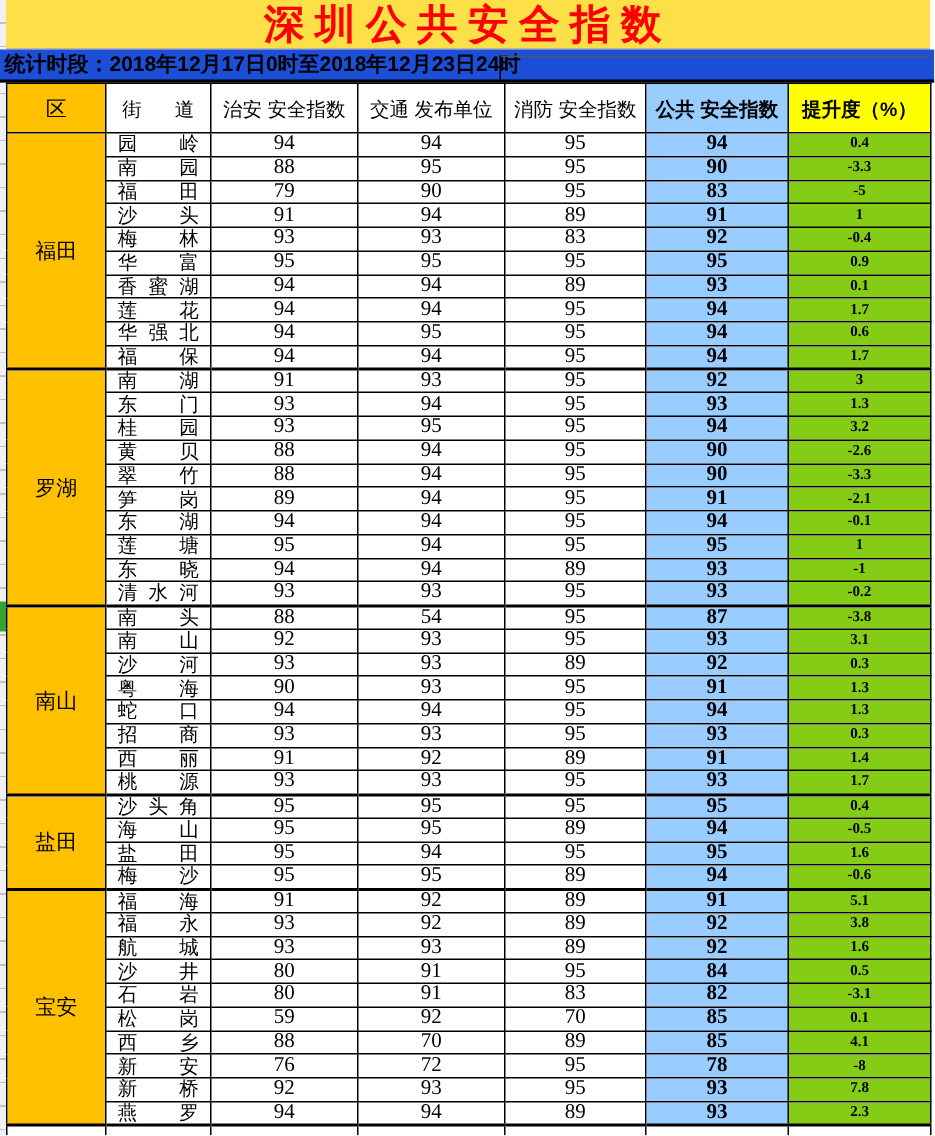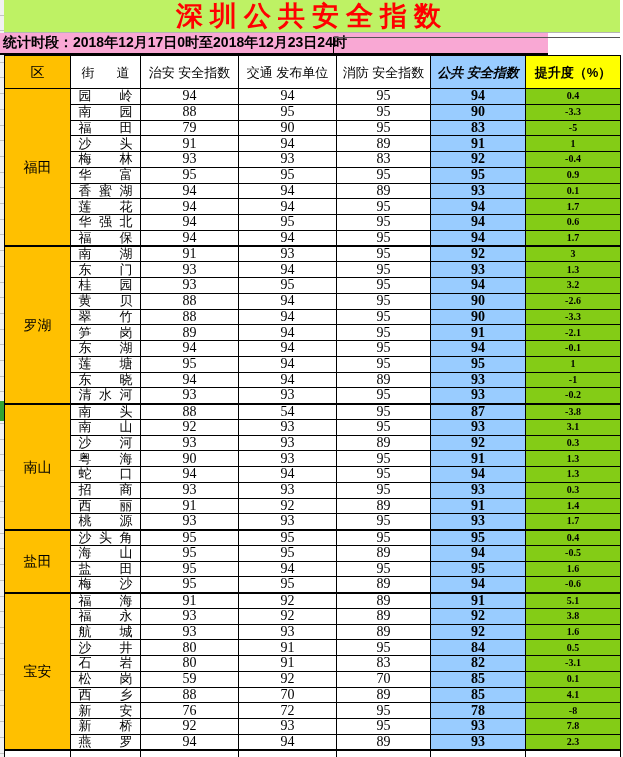--- a/index.html
+++ b/index.html
@@ -12,31 +12,31 @@
     position:absolute; left:0; top:0; width:4px; height:757px;
     background:repeating-linear-gradient(to bottom,#f1f1f1 0 14.7px,#c3c3c3 14.7px 15.7px);
   }
   .right-strip { position:absolute; right:0; top:0; width:3px; height:757px; background:#fff; }
   .green-mark { position:absolute; left:0; top:401px; width:4px; height:20px; background:#33a333; }
 
   
   .title-row {
     position:absolute; left:4px; top:0; width:616px; height:33px;
     display:flex; align-items:center; justify-content:center;
-    border-bottom:1px solid #b5b5b5; box-sizing:border-box; background:#bef264;
+    border-bottom:1px solid #b5b5b5; box-sizing:border-box; background:#fde047;
   }
   .title {
     color:#ff0000; font-weight:bold; font-size:27px; letter-spacing:7px;
     font-family:"Liberation Serif", serif; white-space:nowrap;
   }
 
   
   .info-bar {
-    position:absolute; left:0; top:33px; width:548px; height:22px;
-    background:#f9a8d4; box-sizing:border-box; border-bottom:2px solid #000;
+    position:absolute; left:0; top:33px; width:623px; height:22px;
+    background:#1d4ed8; box-sizing:border-box; border-bottom:2px solid #000;
     display:flex; justify-content:space-between; align-items:center;
     font-weight:bold; font-size:14px;
   }
   .info-period { padding-left:3px; white-space:nowrap; }
   .info-publisher { padding-right:4px; white-space:nowrap; }
   .pub-divider-v { position:absolute; left:333px; top:37px; width:1px; height:18px; background:#000; }
   .pub-divider-h { position:absolute; left:333px; top:37px; width:287px; height:1px; background:#555; }
 
   
   table.safety {
@@ -46,21 +46,21 @@
   table.safety th, table.safety td {
     border:1px solid #000; padding:0; text-align:center; vertical-align:middle;
     overflow:hidden; white-space:nowrap;
   }
   thead tr { height:33px; }
   thead th {
     font-weight:normal; font-size:13px; line-height:15px; white-space:pre-line;
     background:#fff; border-bottom:2px solid #000; border-top:none;
   }
   th.h-district { background:#ffc000; font-size:14px; }
-  th.h-public   { background:#99ccff; font-weight:bold;font-style:italic; }
+  th.h-public   { background:#99ccff; font-weight:bold; }
   th.h-improve  { background:#ffff00; font-weight:bold;margin-top:32px; }
   .header-dist { display:inline-block; width:48px; text-align:justify; text-align-last:justify; }
 
   tbody tr { height:15.75px; }
   tbody td { font-size:13px; line-height:14px; background:#fff; }
   td.district-cell { background:#ffc000; font-size:14px; }
   td.num  { font-family:"Liberation Serif", serif; font-size:14px; }
   td.public-cell  { background:#99ccff; font-weight:bold; font-family:"Liberation Serif", serif; font-size:14px; }
   td.improve-cell { background:#84cc16; font-weight:bold; font-family:"Liberation Serif", serif; font-size:10px; }
   .dist-text { display:inline-block; width:54px; text-align:justify; text-align-last:justify; }

